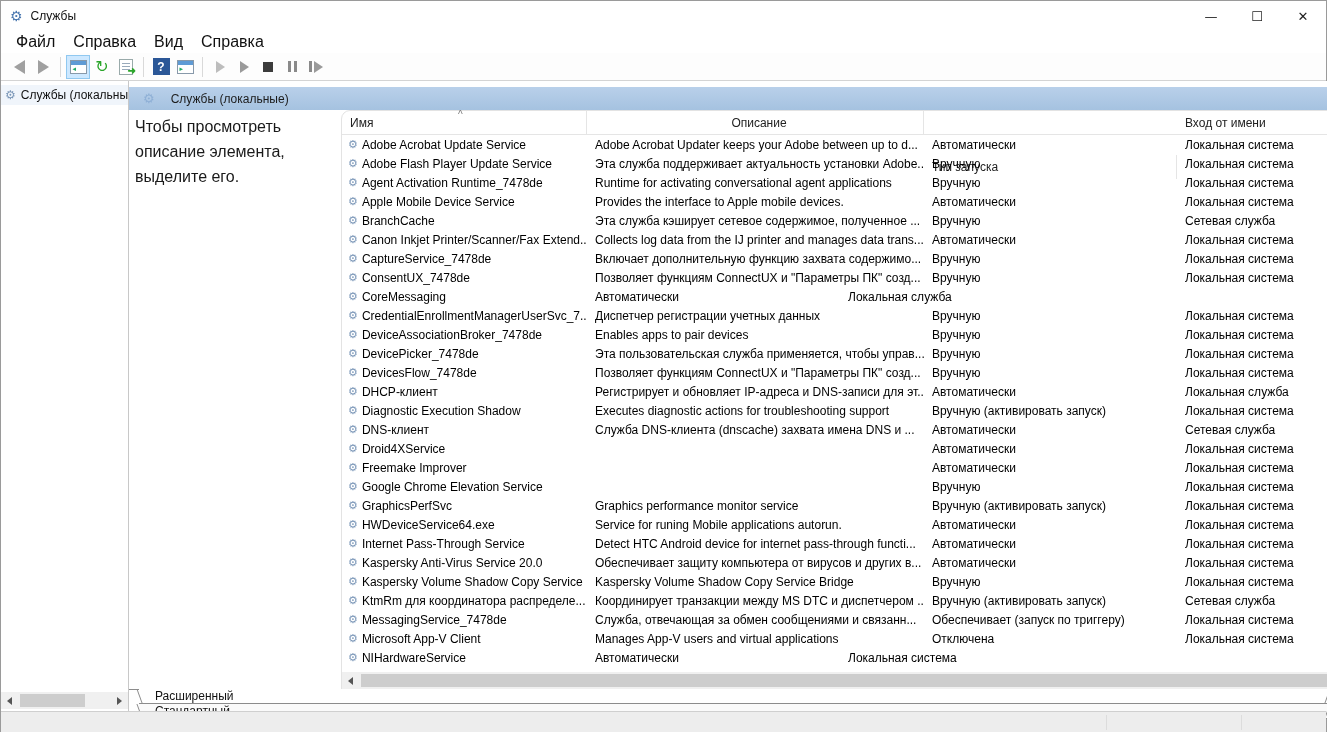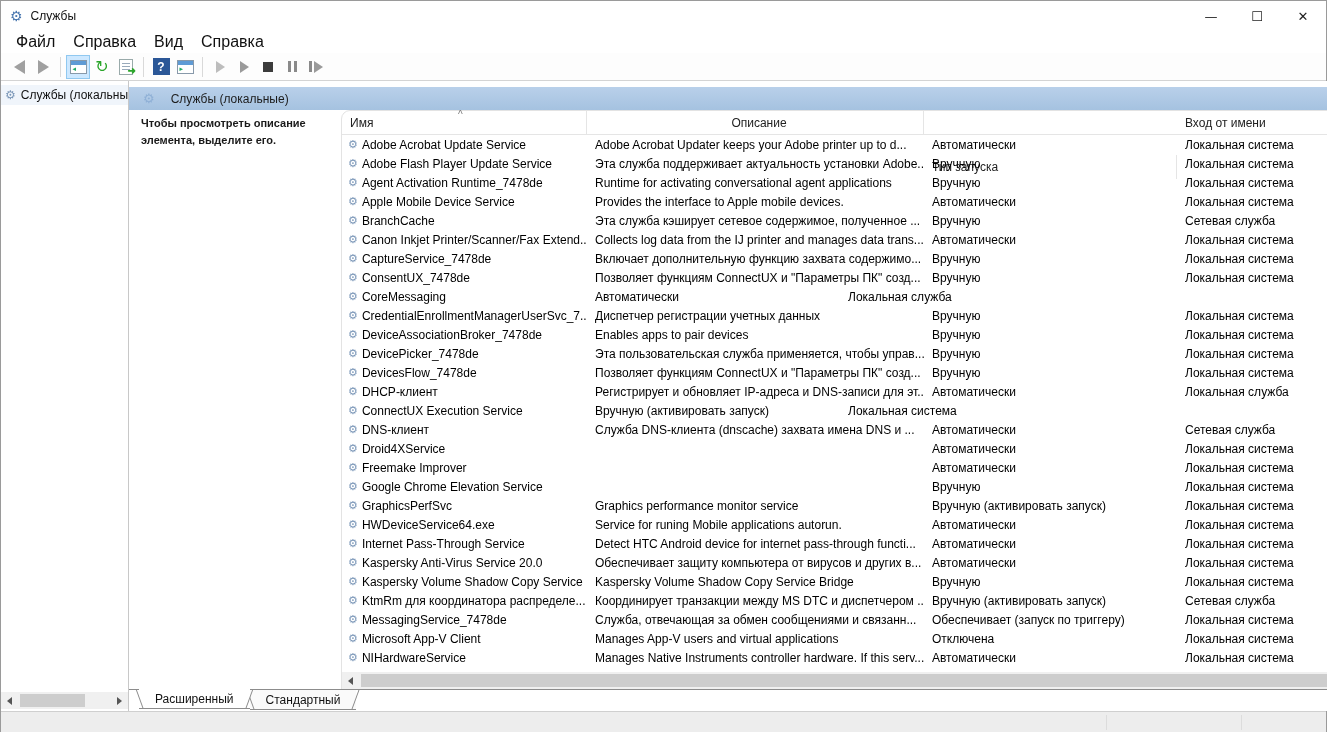--- a/index.html
+++ b/index.html
@@ -52,21 +52,21 @@
   .tri-r { width:0;height:0;border-top:4px solid transparent;border-bottom:4px solid transparent;border-left:5px solid #555; }
   .tri-u { width:0;height:0;border-left:4px solid transparent;border-right:4px solid transparent;border-bottom:5px solid #555; }
   .tri-d { width:0;height:0;border-left:4px solid transparent;border-right:4px solid transparent;border-top:5px solid #555; }
   .tree-hscroll .thumb { width:65px; height:13px; background:#cdcdcd; margin-left:2px; }
 
   
   .main { position:absolute; left:128px; top:80px; width:1199px; height:630px; background:#fff; }
   .blue-header { position:absolute; left:0; top:6px; right:0; height:23px; background:linear-gradient(#b9d0ea,#a5c2e0); display:flex; align-items:center; }
   .blue-header .gear { margin-left:14px; color:#8fb0d6; font-size:13px; }
   .blue-header .txt { margin-left:16px; font-size:12px; color:#1c1c1c; }
-  .hint { position:absolute; left:12px; top:34px; width:190px; font-size:11px; color:#1a1a1a; line-height:1.55;font-weight:bold; }
+  .hint { position:absolute; left:6px; top:34px; width:190px; font-size:16px; color:#1a1a1a; line-height:1.55; }
 
   
   .sheet { position:absolute; left:212px; top:29px; width:1090px; height:580px; background:#fff; border:1px solid #e3e3e3; border-top-left-radius:9px;text-decoration:underline; }
   .colheads { position:absolute; left:0; top:0; right:17px; height:24px; border-bottom:1px solid #e5e5e5; }
   .colhead { position:absolute; top:0; height:24px; font-size:12px; color:#222; display:flex; align-items:center; padding-left:8px; border-right:1px solid #e5e5e5; }
   .ch-name { left:0; width:245px; border-top-left-radius:9px; }
   .ch-desc { left:245px; width:337px;justify-content:center; }
   .ch-type { left:582px; width:253px;margin-top:44px; }
   .ch-login{ left:835px; width:135px; border-right:none; }
   .sort-ind { position:absolute; left:116px; top:-2px; font-size:10px; color:#777; }
@@ -81,21 +81,21 @@
   .c-login{ width:132px; padding-left:8px; }
 
   .vscroll { position:absolute; right:0; top:0; width:17px; bottom:17px; background:#f0f0f0; }
   .vscroll .thumb { position:absolute; left:2px; top:19px; width:13px; height:36px; background:#cdcdcd; }
   .vscroll .sb-btn { position:absolute; left:0; }
   .vscroll .up { top:0; } .vscroll .down { bottom:0; }
   .hscroll { position:absolute; left:0; bottom:0; right:17px; height:17px; background:#f0f0f0; display:flex; align-items:center; }
   .hscroll .thumb { flex:1; height:13px; background:#cdcdcd; margin:0 2px; }
 
   
-  .tabstrip { position:absolute; left:128px; top:688px; width:1199px; height:22px; background:#fff; border-top:1px solid #8c8c8c; display:flex; padding-left:10px; }
+  .tabstrip { position:absolute; left:128px; top:688px; width:1199px; height:22px; background:#fff; border-top:1px solid #8c8c8c; display:flex; padding-left:10px;flex-direction:column; }
   .tab { position:relative; height:20px; padding:0 16px; font-size:12px; color:#111; display:flex; align-items:center; background:#fff; }
   .tab::before { content:''; position:absolute; left:0; top:0; bottom:0; width:1px; background:#8c8c8c; transform:skewX(20deg); }
   .tab::after  { content:''; position:absolute; right:0; top:0; bottom:0; width:1px; background:#8c8c8c; transform:skewX(-20deg); }
   .tab { border-bottom:1px solid #8c8c8c; }
   .tab.active { margin-top:-1px; z-index:2; }
   .tab.inactive { background:#fafafa; }
 
   .bottomstrip { position:absolute; left:0; top:710px; width:100%; height:22px; background:#ededed; border-top:1px solid #cfcfcf; }
   .bs-sep { position:absolute; top:3px; bottom:3px; width:1px; background:#dcdcdc; }
 </style>
@@ -215,21 +215,21 @@
           </div>
       </div>
 
       <div class="rows">
 
           <div class="srow">
             <span class="cell c-name">
               <span class="gear">⚙</span>
               <span>Adobe Acrobat Update Service</span>
             </span>
-            <span class="cell c-desc">Adobe Acrobat Updater keeps your Adobe printer up to d...</span>
+            <span class="cell c-desc">Adobe Acrobat Updater keeps your Adobe between up to d...</span>
             <span class="cell c-type">Автоматически</span>
             <span class="cell c-login">Локальная система</span>
           </div>
 
           <div class="srow">
             <span class="cell c-name">
               <span class="gear">⚙</span>
               <span>Adobe Flash Player Update Service</span>
             </span>
             <span class="cell c-desc">Эта служба поддерживает актуальность установки Adobe...</span>
@@ -352,22 +352,23 @@
               <span>DHCP-клиент</span>
             </span>
             <span class="cell c-desc">Регистрирует и обновляет IP-адреса и DNS-записи для эт...</span>
             <span class="cell c-type">Автоматически</span>
             <span class="cell c-login">Локальная служба</span>
           </div>
 
           <div class="srow">
             <span class="cell c-name">
               <span class="gear">⚙</span>
-              <span>ConnectUX Execution Service</span>
-            </span>
+              <span>Diagnostic Execution Shadow</span>
+            </span>
+            <span class="cell c-desc">Executes diagnostic actions for troubleshooting support</span>
             <span class="cell c-type">Вручную (активировать запуск)</span>
             <span class="cell c-login">Локальная система</span>
           </div>
 
           <div class="srow">
             <span class="cell c-name">
               <span class="gear">⚙</span>
               <span>DNS-клиент</span>
             </span>
             <span class="cell c-desc">Служба DNS-клиента (dnscache) захвата имена DNS и ...</span>
@@ -483,21 +484,20 @@
             <span class="cell c-desc">Manages App-V users and virtual applications</span>
             <span class="cell c-type">Отключена</span>
             <span class="cell c-login">Локальная система</span>
           </div>
 
           <div class="srow">
             <span class="cell c-name">
               <span class="gear">⚙</span>
               <span>NIHardwareService</span>
             </span>
-            <span class="cell c-desc">Manages Native Instruments controller hardware. If this serv...</span>
             <span class="cell c-type">Автоматически</span>
             <span class="cell c-login">Локальная система</span>
           </div>
         </div>
 
       <div class="vscroll">
         <div class="sb-btn up">
             <span class="tri-u"></span>
           </div>
         <div class="thumb"></div>

